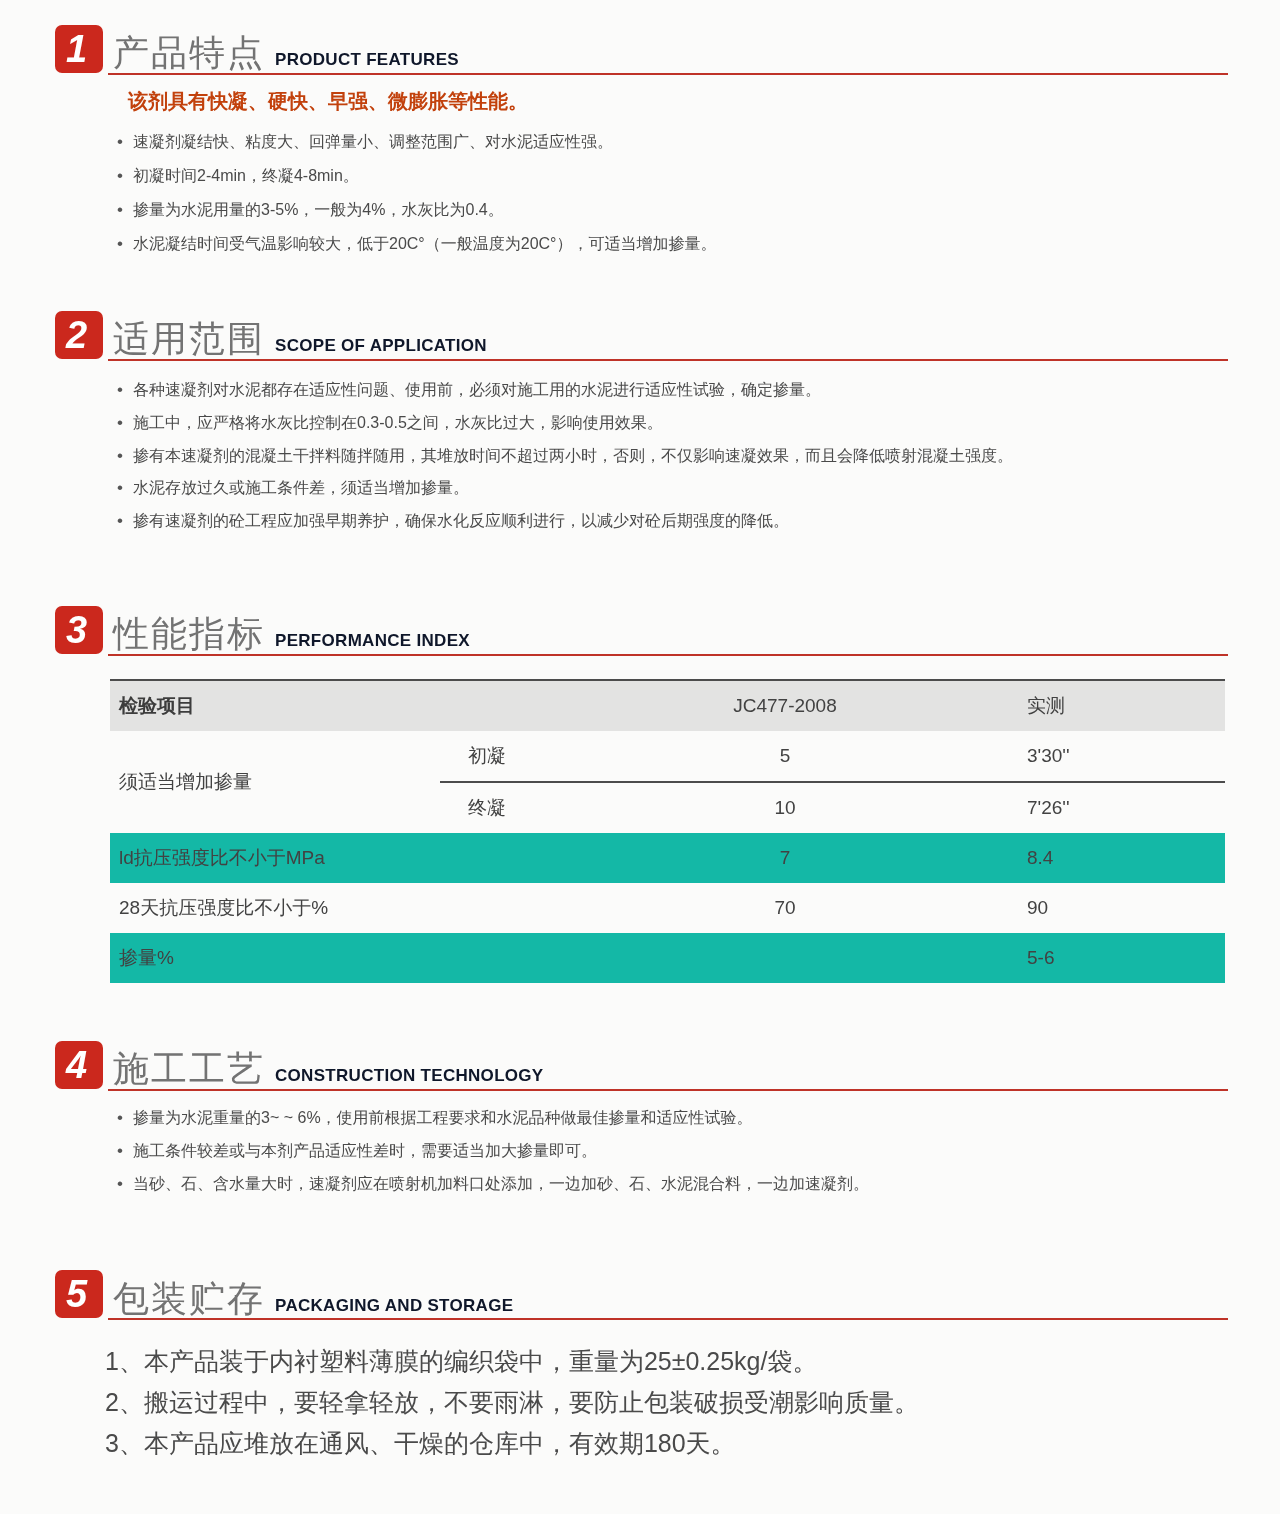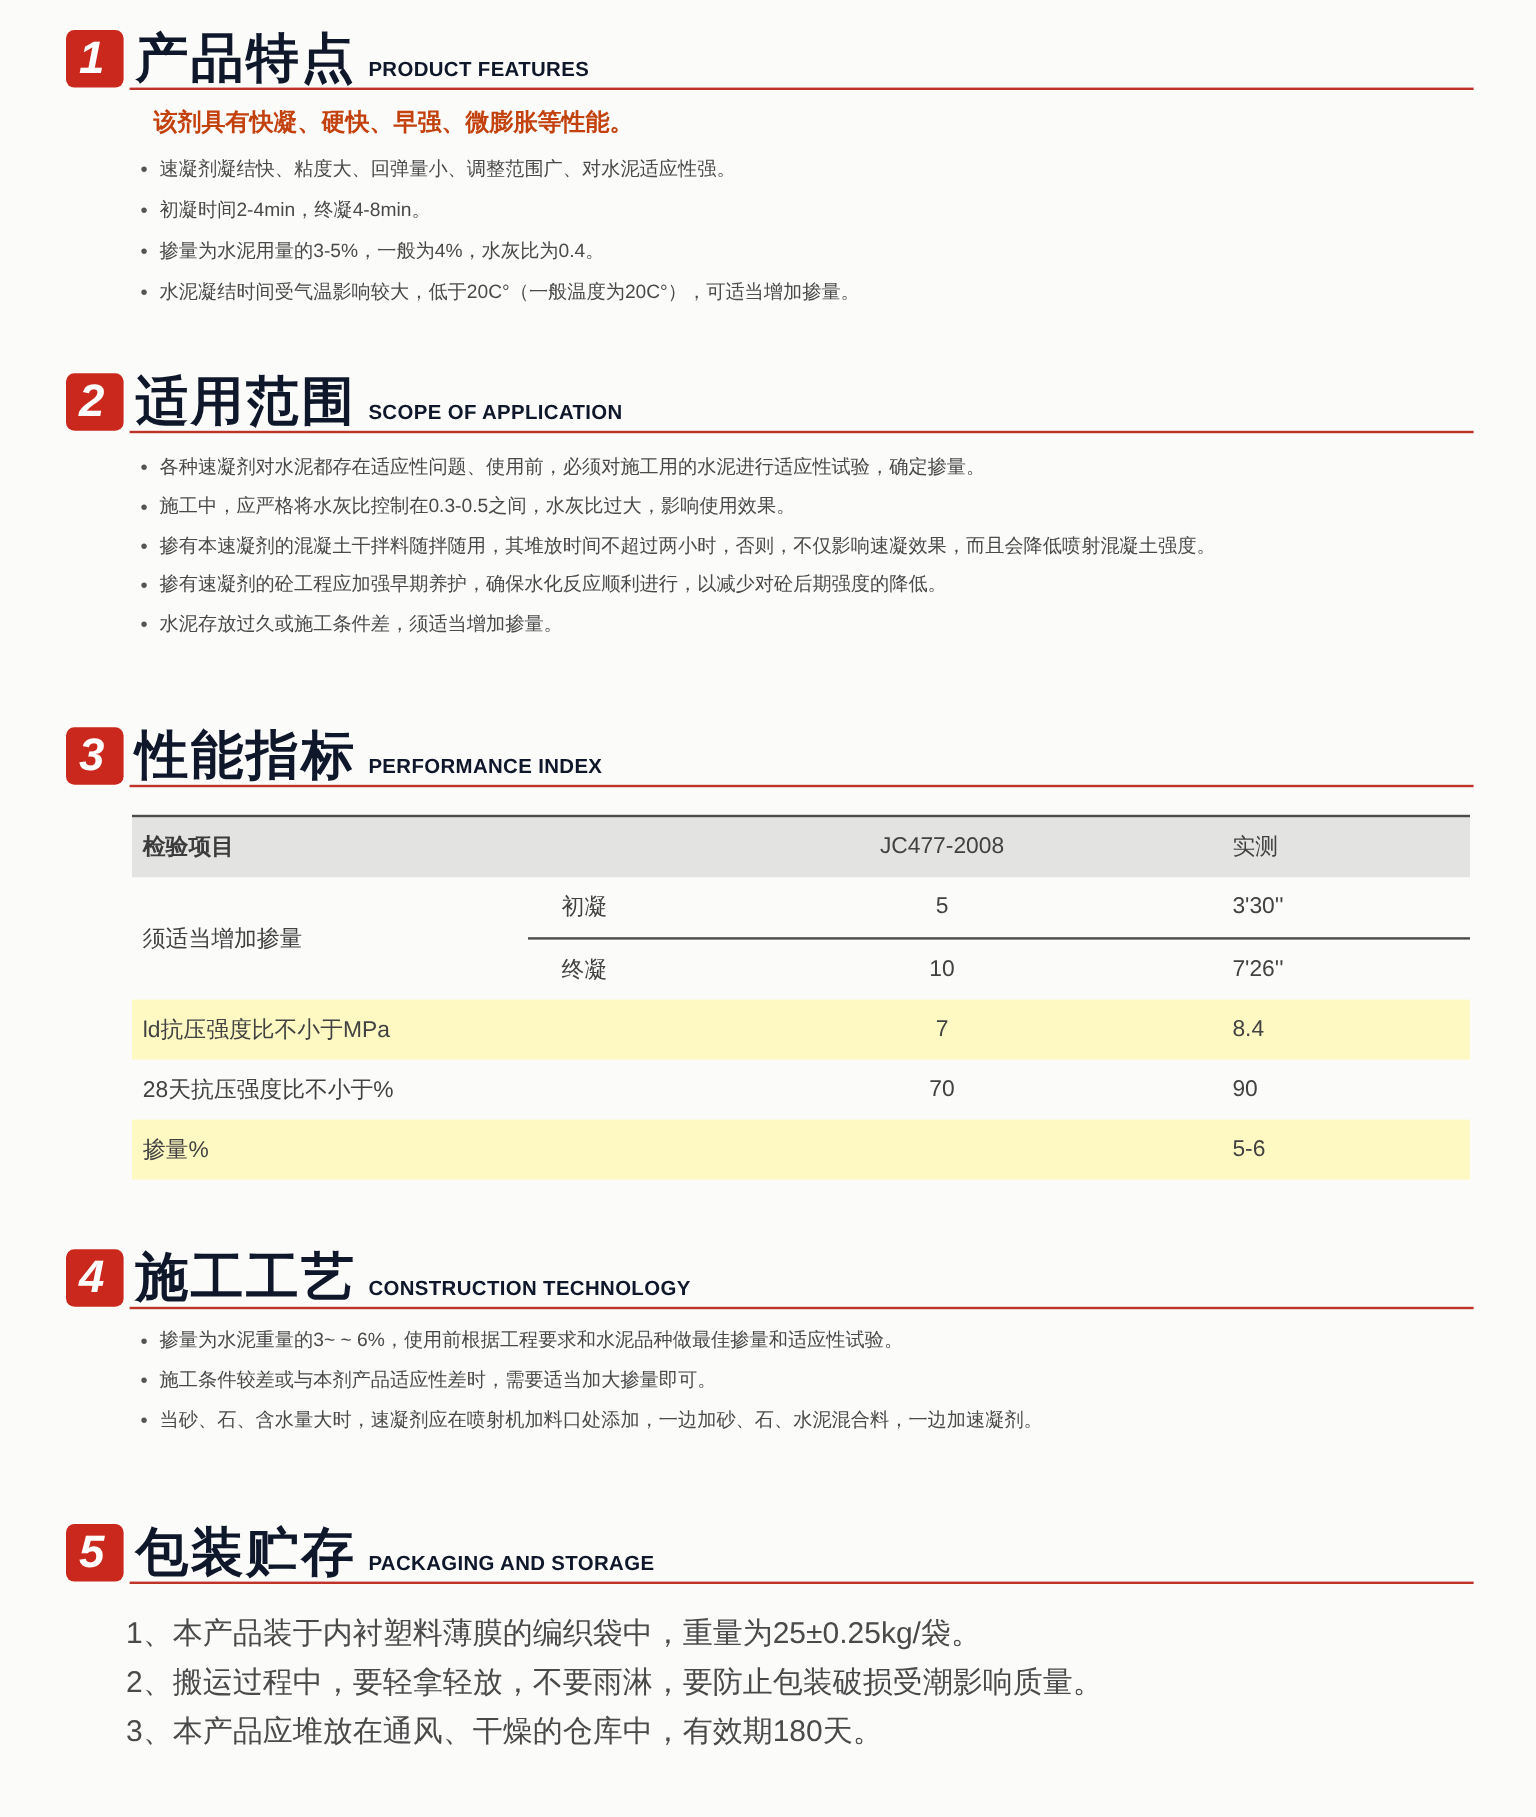--- a/index.html
+++ b/index.html
@@ -36,23 +36,23 @@
     padding-right: 5px;
     line-height: 1;
   }
   .titles {
     position: absolute;
     left: 58px; bottom: 1px;
     display: flex; align-items: baseline;
     white-space: nowrap;
   }
   .titles .zh {
-    font-size: 44px;
-    font-weight: bold;
-    color: #0f172a;
+    font-size: 36px;
+    font-weight: normal;
+    color: #737373;
     letter-spacing: 2px;
     line-height: 1.1;
   }
   .titles .en {
     font-size: 17px;
     font-weight: bold;
     color: #0f172a;
     margin-left: 10px;
     letter-spacing: 0.3px;
   }
@@ -104,21 +104,21 @@
     color: #424242;
   }
   table.perf th, table.perf td {
     font-weight: normal;
     padding: 12px;
     vertical-align: middle;
   }
   table.perf tr.head { height: 45px; background: #e3e3e2; }
   table.perf tr.head th.c-item { text-align: left; padding-left: 9px; font-weight: bold; color: #3c3c3c; }
   table.perf tbody tr { height: 35px; }
-  tr.gray { background: #fef9c3; margin-left: 11px; }
+  tr.gray { background: #14b8a6; margin-left: 11px; }
   .c-item { text-align: left; padding-left: 9px !important; }
   .c-sub  { text-align: left; padding-left: 28px !important; }
   .c-jc   { text-align: center; }
   .c-meas { text-align: left; padding-left: 12px !important; }
   td.divider, th.divider { border-bottom: 2px solid #4c4c4c; }
 
   
   ol.plain {
     list-style: none;
     margin: 22px 52px 0 105px;
@@ -162,22 +162,22 @@
       <div class="titles">
         <span class="zh">适用范围</span>
         <span class="en">SCOPE OF APPLICATION</span>
       </div>
       <div class="rule"></div>
     </header>
     <ul class="bullets tight" style="margin-top:14px;">
       <li>各种速凝剂对水泥都存在适应性问题、使用前，必须对施工用的水泥进行适应性试验，确定掺量。</li>
       <li>施工中，应严格将水灰比控制在0.3-0.5之间，水灰比过大，影响使用效果。</li>
       <li>掺有本速凝剂的混凝土干拌料随拌随用，其堆放时间不超过两小时，否则，不仅影响速凝效果，而且会降低喷射混凝土强度。</li>
+      <li>水泥存放过久或施工条件差，须适当增加掺量。</li>
       <li>掺有速凝剂的砼工程应加强早期养护，确保水化反应顺利进行，以减少对砼后期强度的降低。</li>
-      <li>水泥存放过久或施工条件差，须适当增加掺量。</li>
     </ul>
   </section>
 
   <section class="m-sec3">
     <header class="sec-header">
       <div class="badge">
         <span class="num">3</span>
       </div>
       <div class="titles">
         <span class="zh">性能指标</span>

